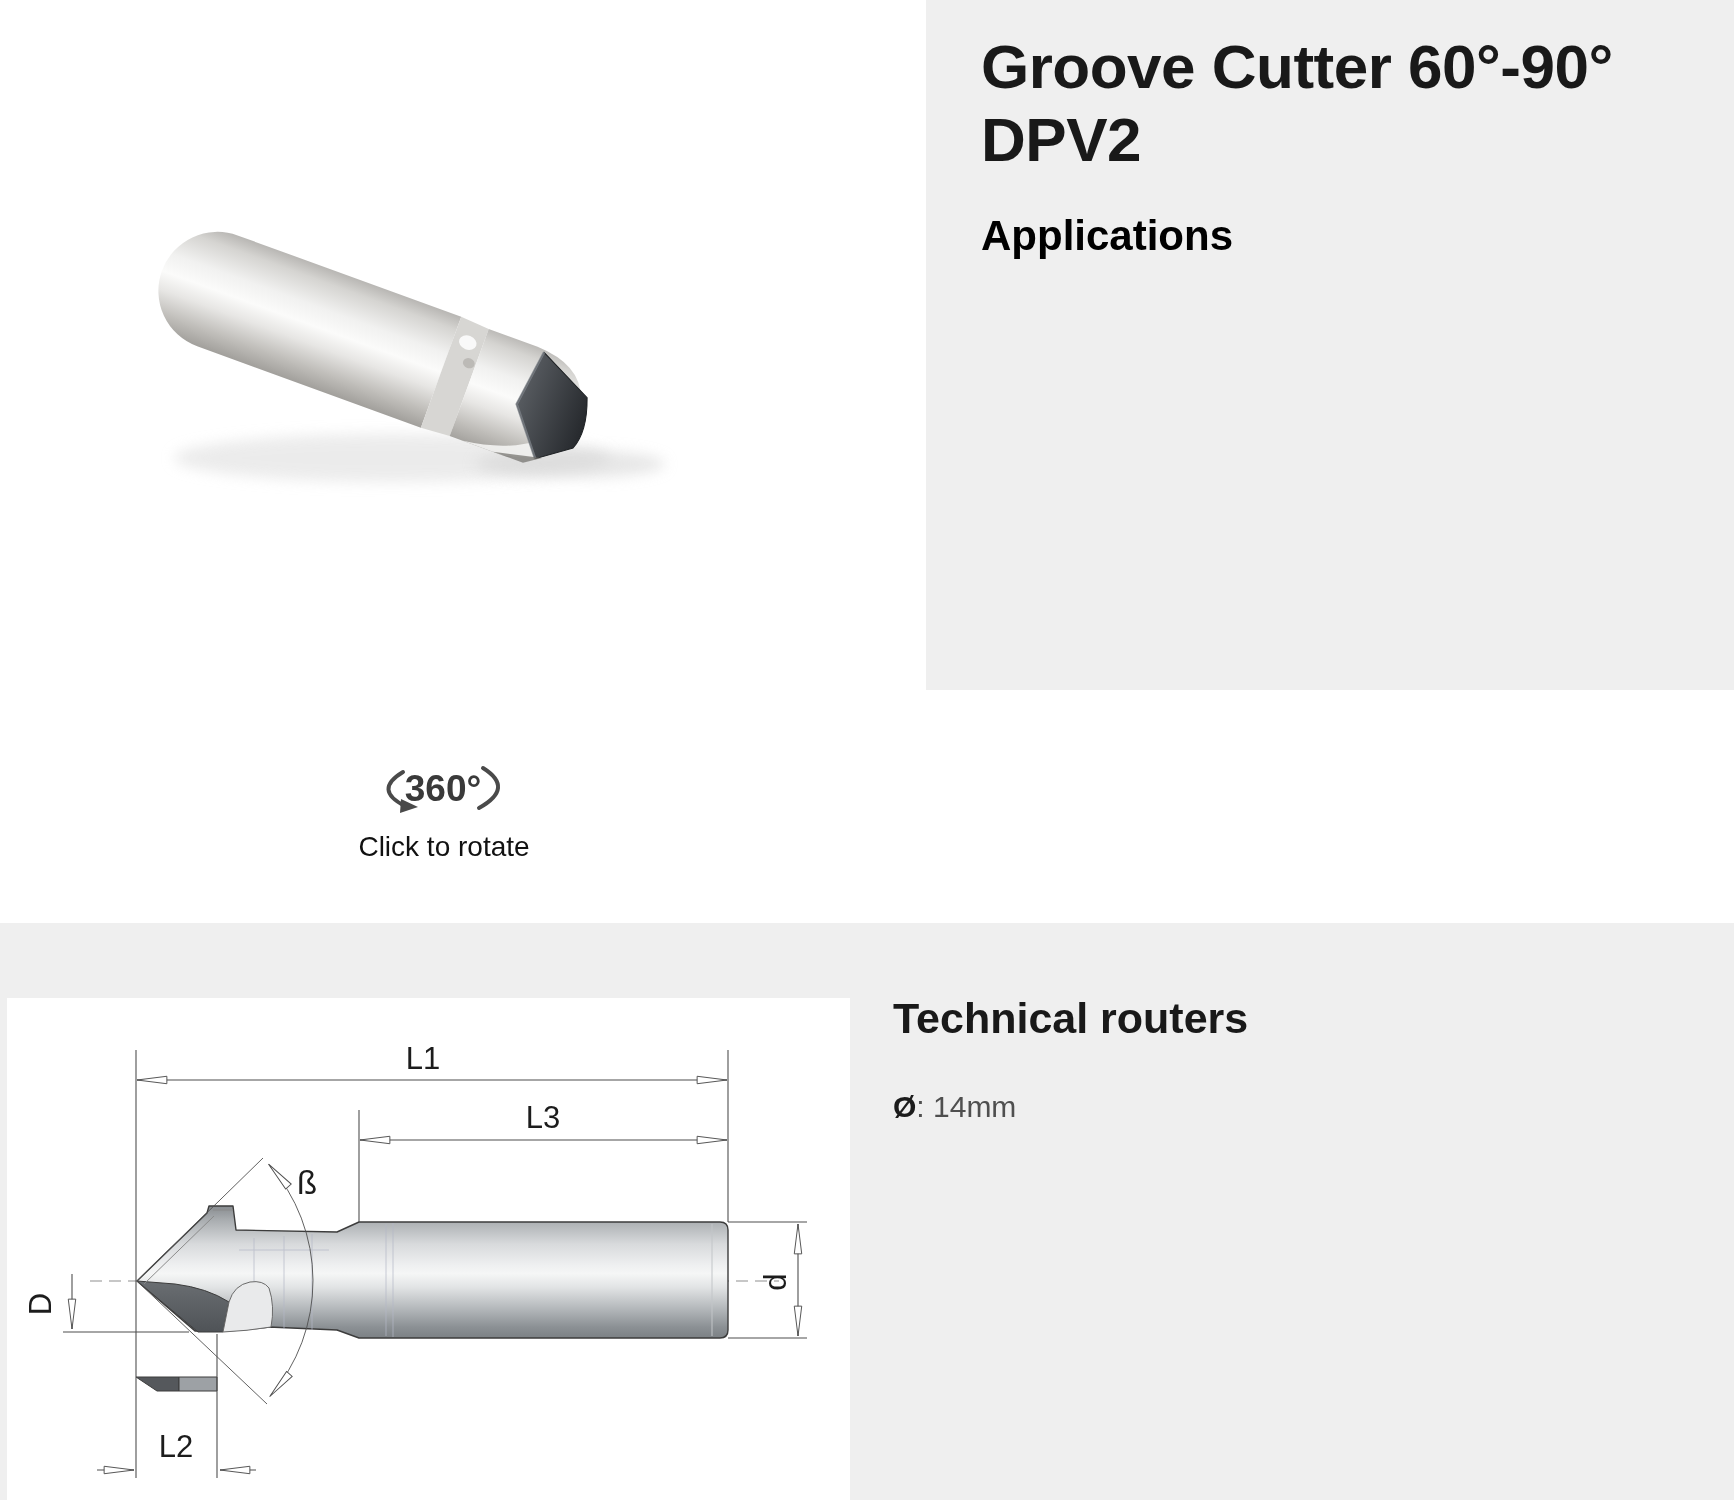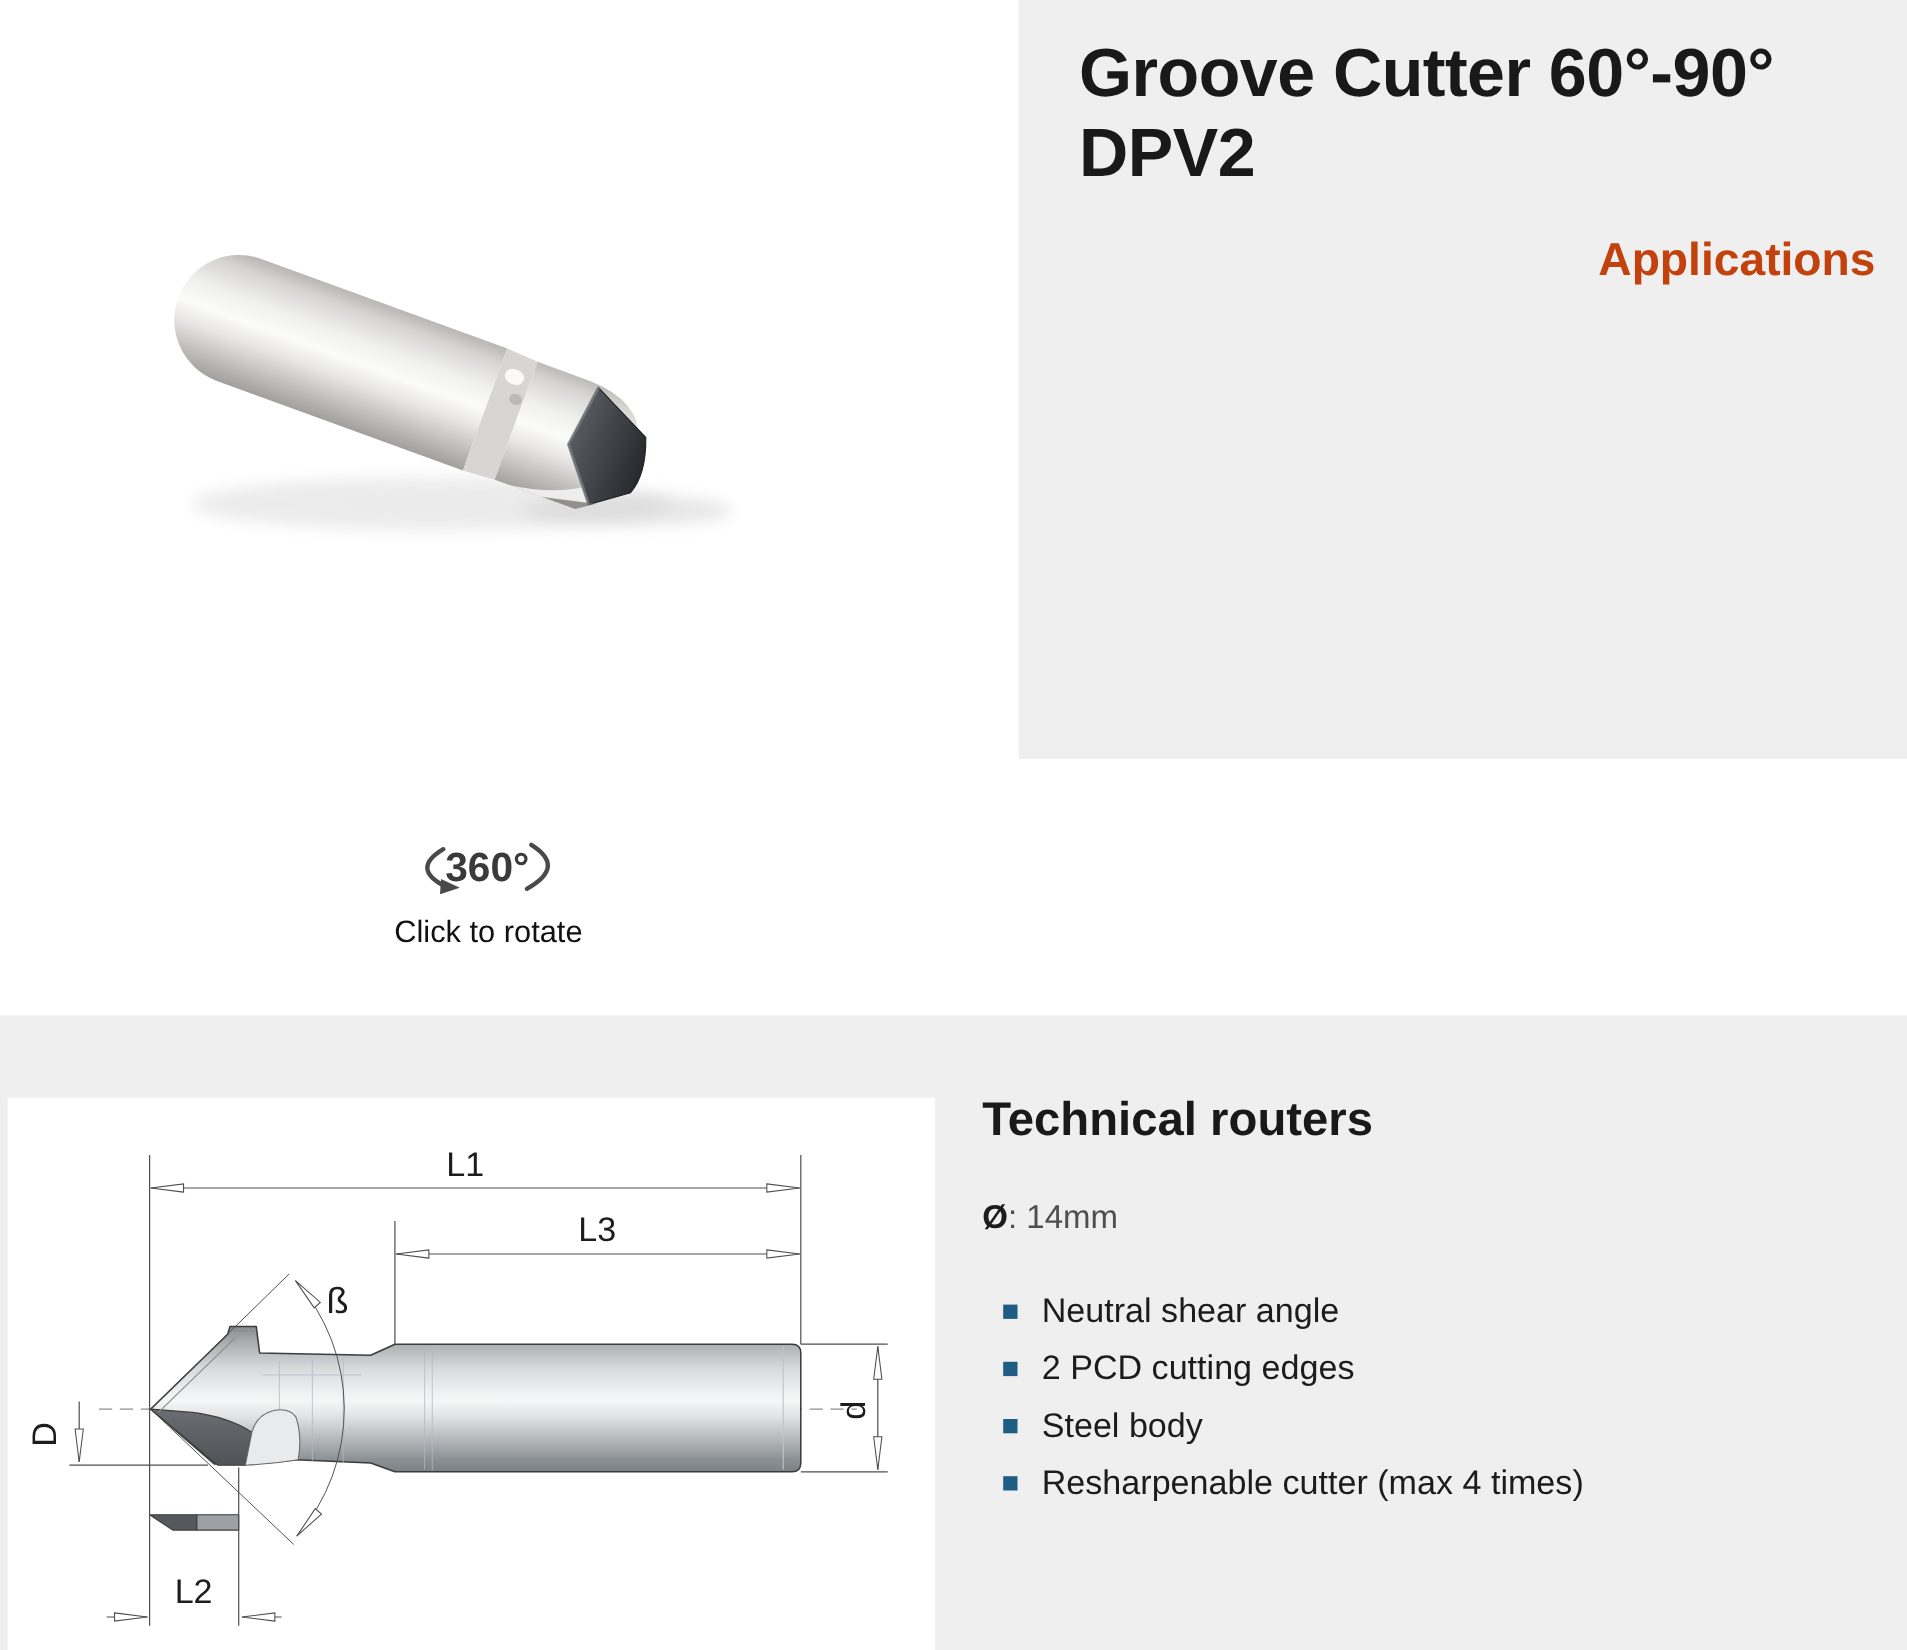--- a/index.html
+++ b/index.html
@@ -13,21 +13,21 @@
   .rotate-hint{position:absolute;left:284px;top:756px;width:320px;text-align:center;cursor:pointer;}
   .rotate-icon{display:block;margin:0 auto;width:130px;height:70px;}
   .rotate-caption{margin-top:4px;font-size:28px;line-height:1.2;color:#111111;}
   .info-panel{
     position:absolute;left:926px;top:0;width:837px;height:690px;background:#efefef;
     box-sizing:border-box;padding:30px 58px 0 55px;
   }
   .info-panel h1{margin:0;font-size:62px;line-height:1.18;font-weight:700;color:#191919;letter-spacing:-0.5px;}
   .info-panel h1 span{display:block;}
   .subtitle{margin:22px 0 0 0;font-size:29px;line-height:1.35;color:#1c1c1c;}
-  .apps-heading{margin:34px 0 0 0;font-size:42px;line-height:1.25;font-weight:700;color:#c2410c;text-align:right;}
+  .apps-heading{margin:34px 0 0 0;font-size:42px;line-height:1.25;font-weight:700;color:#000000;}
   .apps-text{margin:36px 0 0 0;font-size:29px;line-height:1.43;color:#1c1c1c;max-width:650px;}
   
   .bottom-section{position:absolute;left:0;top:923px;width:1734px;height:577px;background:#efefef;}
   .drawing-panel{position:absolute;left:7px;top:75px;width:843px;height:502px;background:#ffffff;}
   .tech-drawing{display:block;width:843px;height:502px;}
   .tech-col{position:absolute;left:893px;top:70px;width:760px;}
   .tech-col h2{margin:0;font-size:43px;line-height:1.2;font-weight:700;color:#191919;}
   .diameter{margin-top:44px;font-size:30px;line-height:1.2;}
   .dia-sym{font-weight:700;color:#1c1c1c;}
   .dia-val{color:#4f4f4f;}
@@ -180,32 +180,14 @@
         <text transform="translate(779 284) rotate(-90)" text-anchor="middle">d</text>
       </g>
     </svg>
   </div>
 
   <div class="tech-col">
     <h2>Technical routers</h2>
     <div class="diameter">
       <span class="dia-sym">Ø</span><span class="dia-val">: 14mm</span>
     </div>
-    <ul class="features">
-      <li>
-        <span class="sq"></span>
-        <span>Neutral shear angle</span>
-      </li>
-      <li>
-        <span class="sq"></span>
-        <span>2 PCD cutting edges</span>
-      </li>
-      <li>
-        <span class="sq"></span>
-        <span>Steel body</span>
-      </li>
-      <li>
-        <span class="sq"></span>
-        <span>Resharpenable cutter (max 4 times)</span>
-      </li>
-    </ul>
   </div>
 </div>
 
 </body></html>

